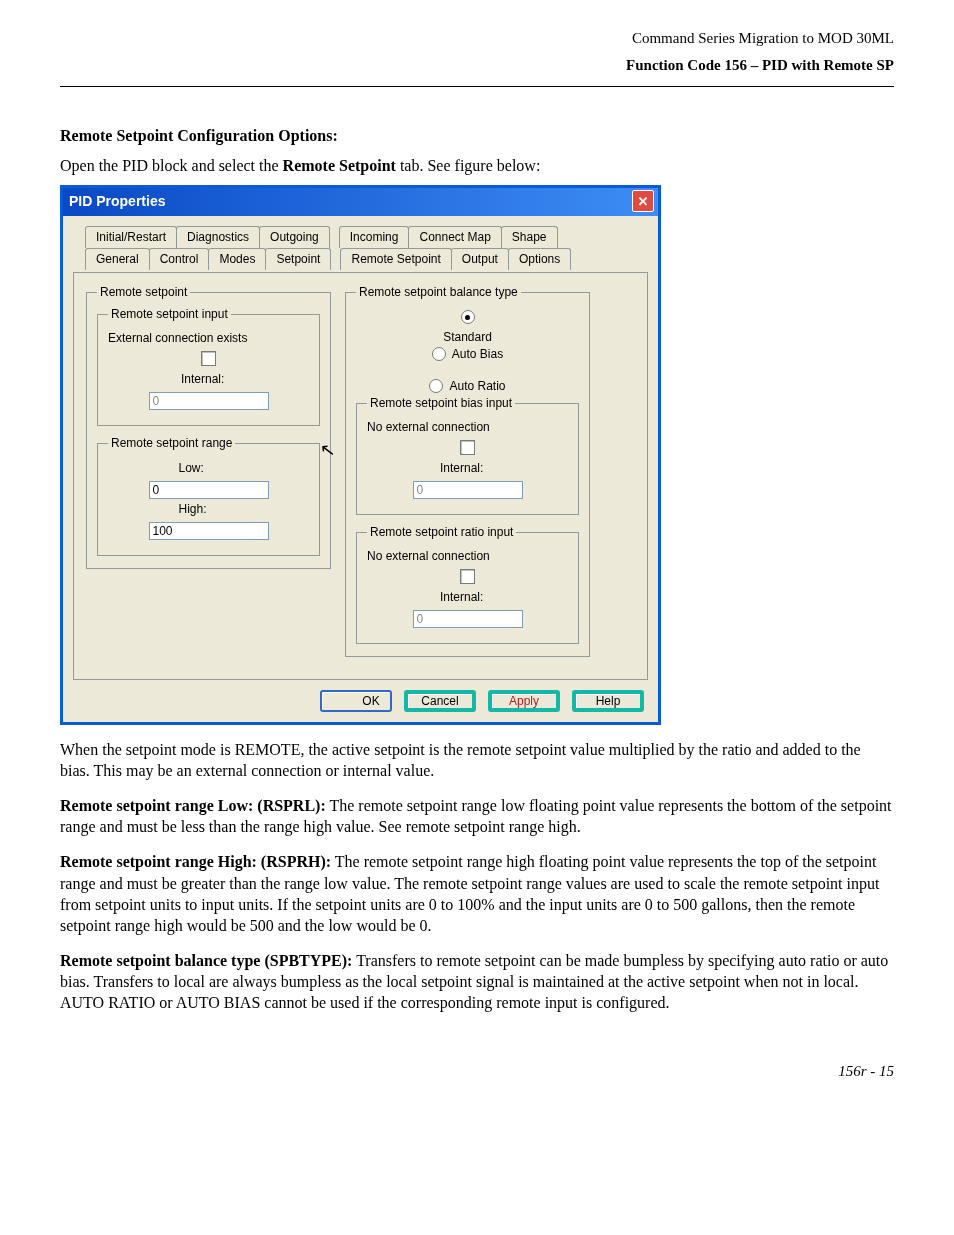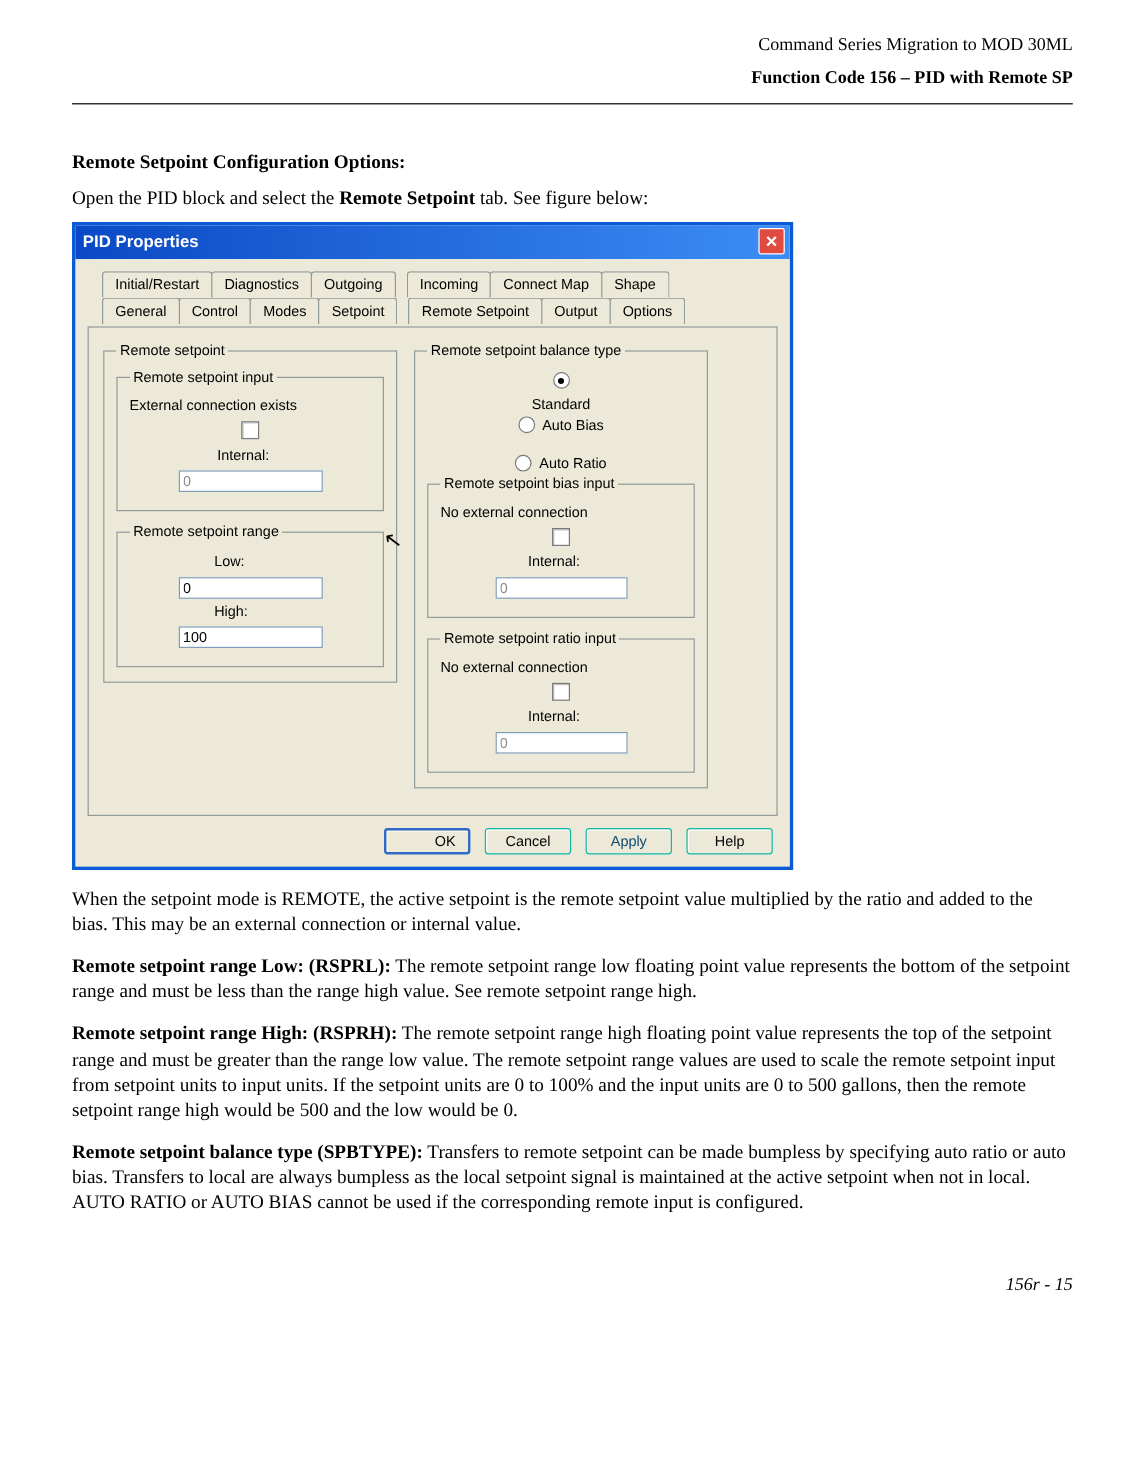--- a/index.html
+++ b/index.html
@@ -178,30 +178,30 @@
   }
   .radio.selected::after {
     content: "";
     width: 5px; height: 5px;
     background: #000;
     border-radius: 50%;
   }
   .btn {
     min-width: 72px;
     height: 22px;
-    border: 1px solid #14b8a6;
+    border: 4px solid #14b8a6;
     background: #ece9d8;
     font-family: Tahoma, Arial, sans-serif;
     font-size: 12px;
     padding: 0 10px;
     border-radius: 3px;
     box-shadow: inset 1px 1px 0 #fff;
   }
   .btn.default { border: 2px solid #3169c6; padding-left: 40px; }
-  .btn.disabled { color: #0c4a6e; }
+  .btn.disabled { color: #b91c1c; }
   .button-bar {
     display: flex;
     justify-content: flex-end;
     gap: 12px;
     padding: 10px 4px 0 4px;
   }
   .cursor-arrow {
     position: absolute;
     left: 246px;
     top: 166px;

